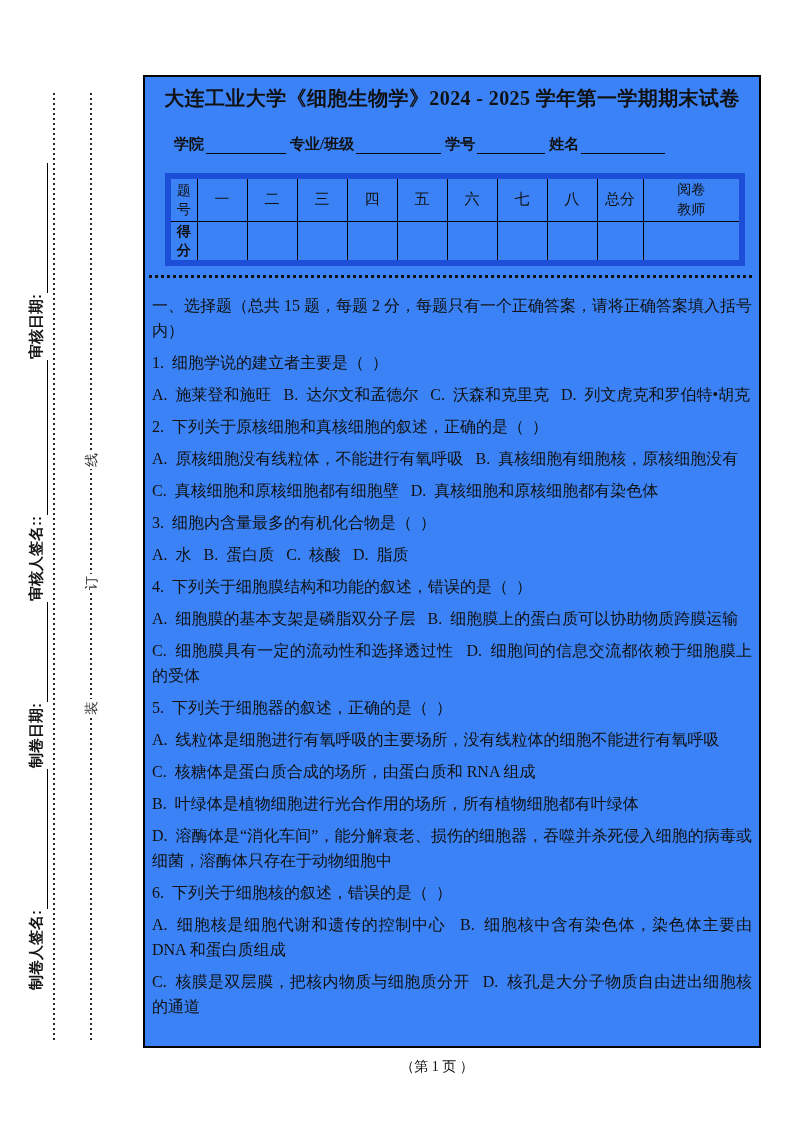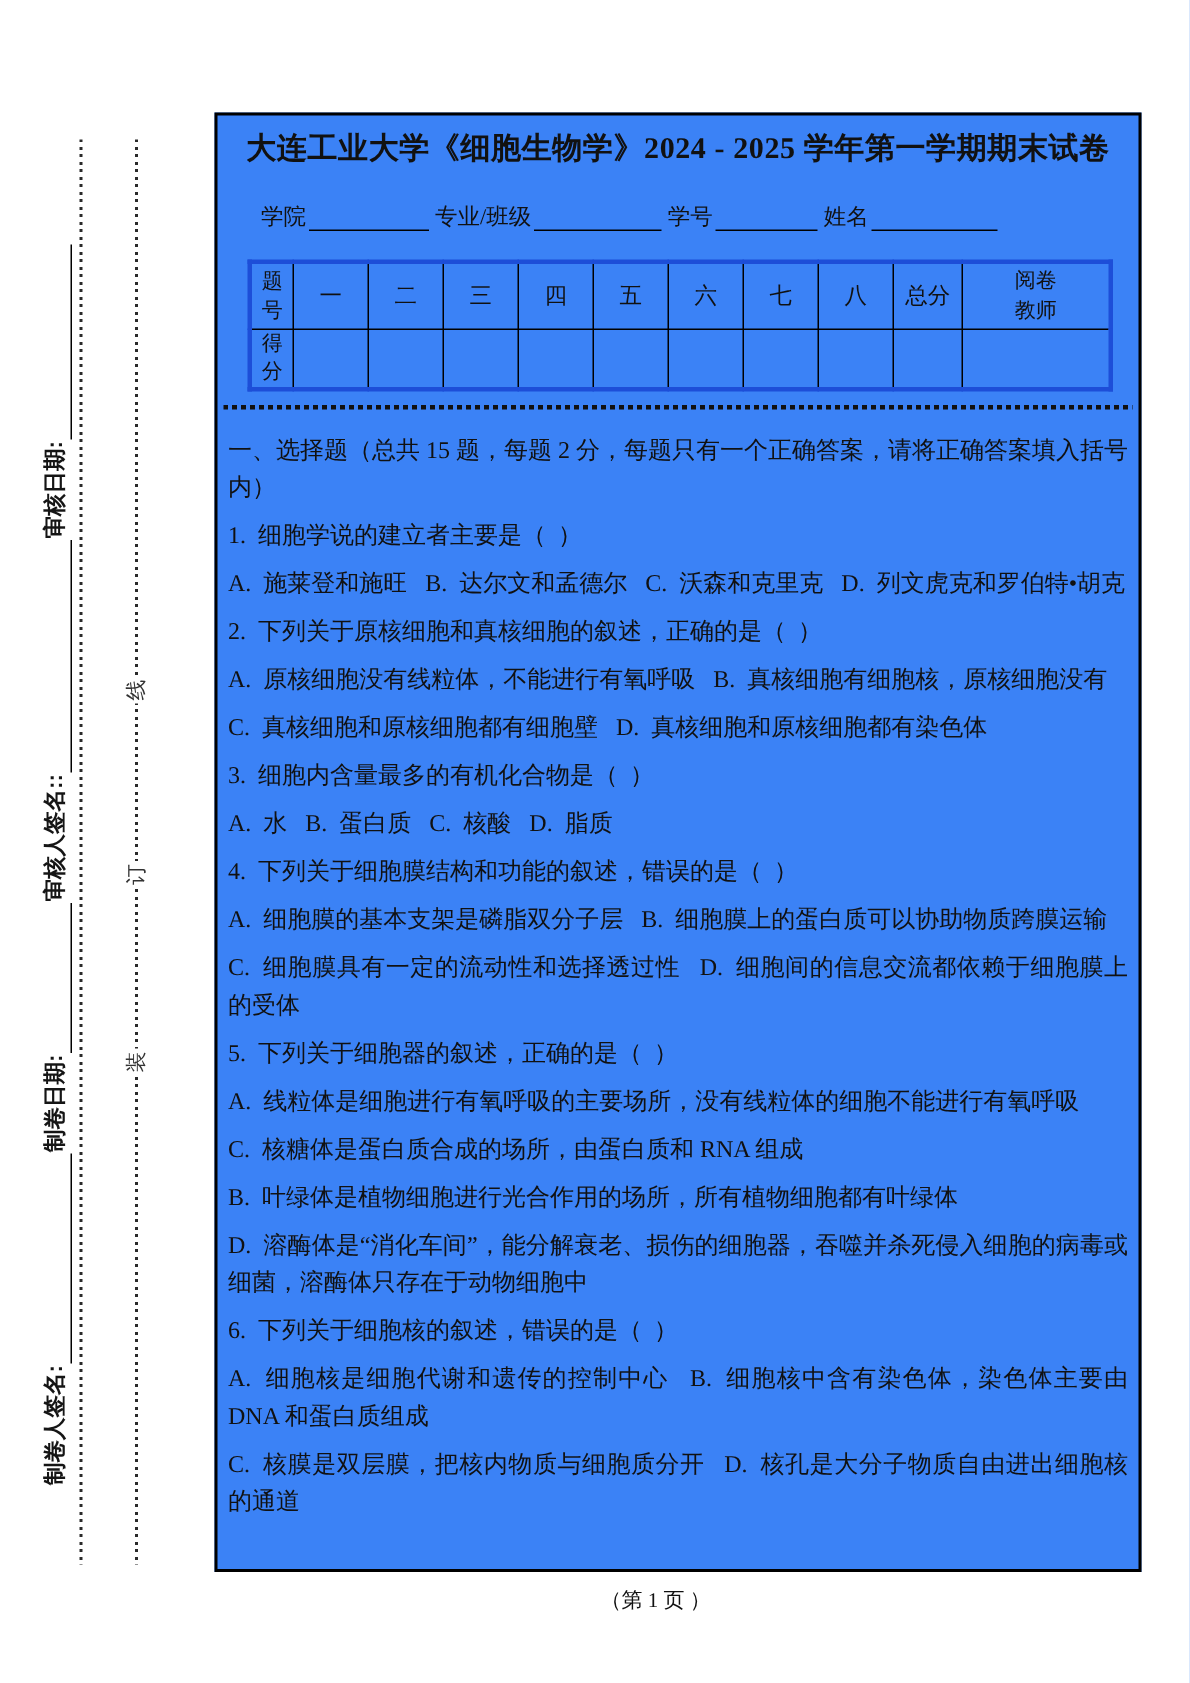--- a/index.html
+++ b/index.html
@@ -37,33 +37,33 @@
   
   .frame {
     position:absolute; left:128px; top:75px; width:618px; height:973px;
     border:2px solid #000; background:#3b82f6; padding:0 7px;margin-left:15px;
   }
   .title {
     margin-top:8px; text-align:center; font-size:20px; font-weight:bold;
     letter-spacing:0.4px; white-space:nowrap;
   }
   .form-row {
-    display:flex; align-items:flex-end; margin:23px 0 0 22px; font-size:15px;
+    display:flex; align-items:flex-end; margin:23px 0 0 22px; font-size:15px;font-weight:bold;
   }
   .form-row .flabel { flex:none; padding-bottom:0; }
   .form-row .fline  { flex:none; height:16px; border-bottom:1.5px solid #000; margin:0 4px 0 2px; }
   .fl-college { width:80px; } .fl-class { width:85px; } .fl-id { width:68px; } .fl-name { width:84px; }
 
   table.score {
     border-collapse:collapse; table-layout:fixed; width:577px; margin:19px 0 0 13px;
-    border:3px solid #1d4ed8;
+    border:6px solid #1d4ed8;
   }
   table.score td { border:1.5px solid #000; text-align:center; vertical-align:middle; font-size:15px; }
   tr.r-head td { height:45px; }
-  tr.r-score td { height:24px; }
+  tr.r-score td { height:24px;font-weight:bold; }
   .vstack { width:16px; margin:0 auto; line-height:19px; font-size:14px; word-break:break-all; }
   .grader-wrap { width:34px; margin:0 auto; line-height:20px; font-size:14px; word-break:break-all;font-family:Liberation Mono, monospace; }
 
   .dot-sep {
     height:3px; margin:9px -3px 0 -3px;
     background:repeating-linear-gradient(90deg,#111 0 3px,transparent 3px 6px);
   }
 
   .body-text { padding:0 0; }
   .body-text p {

